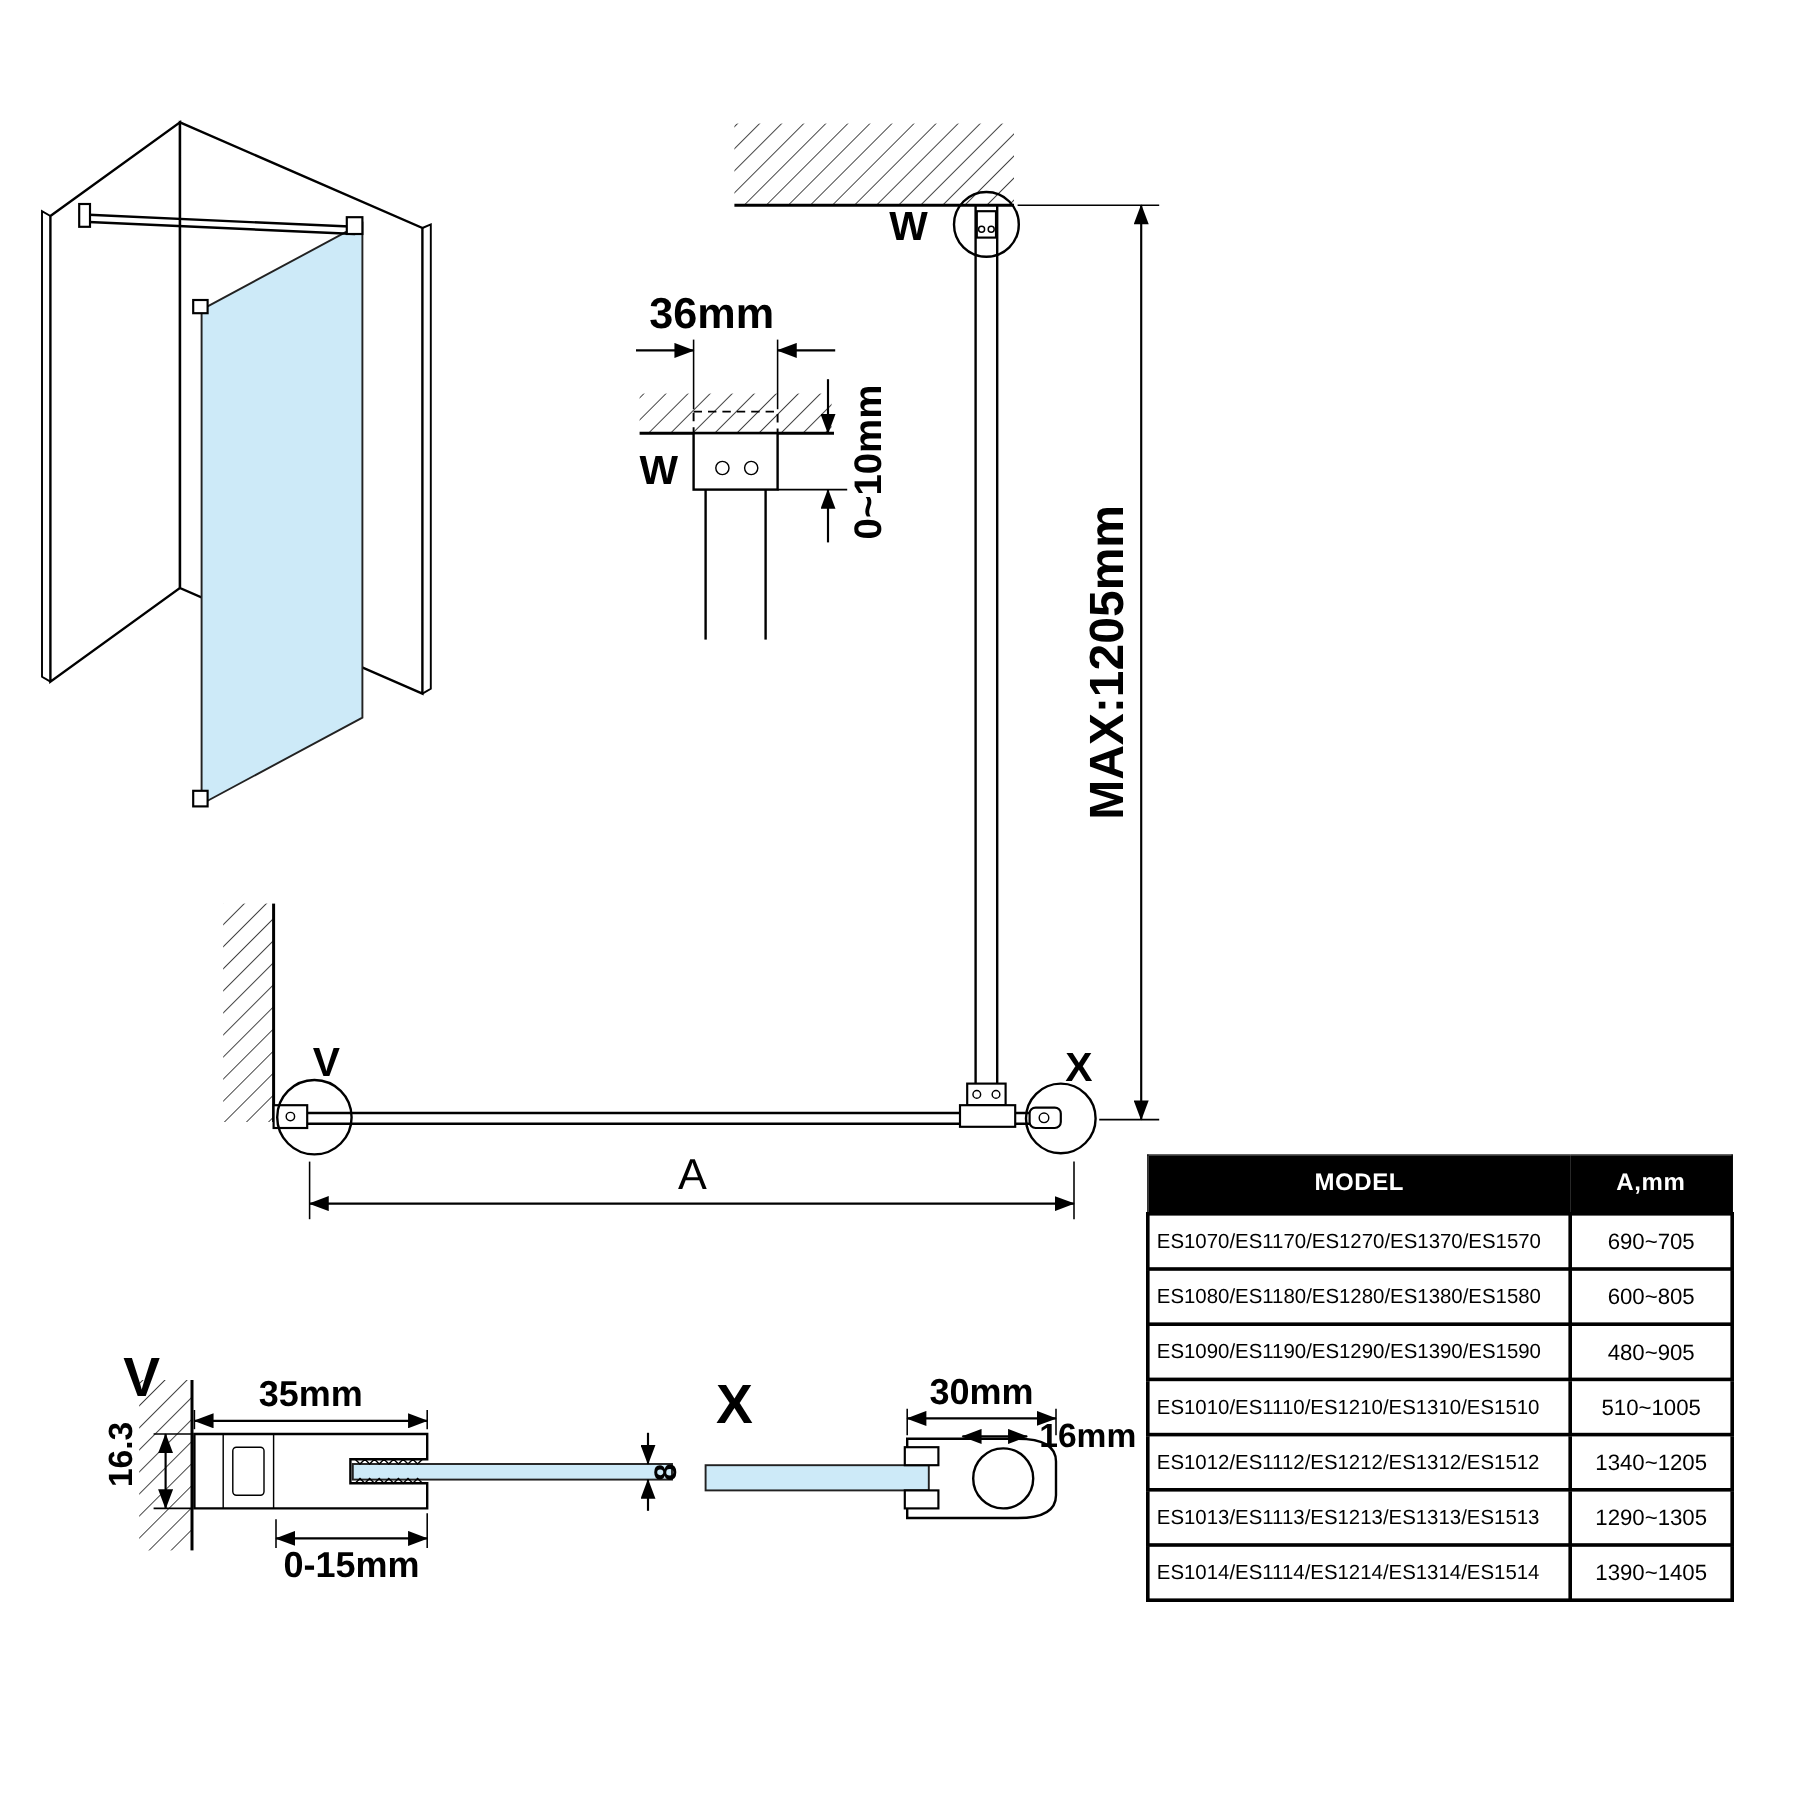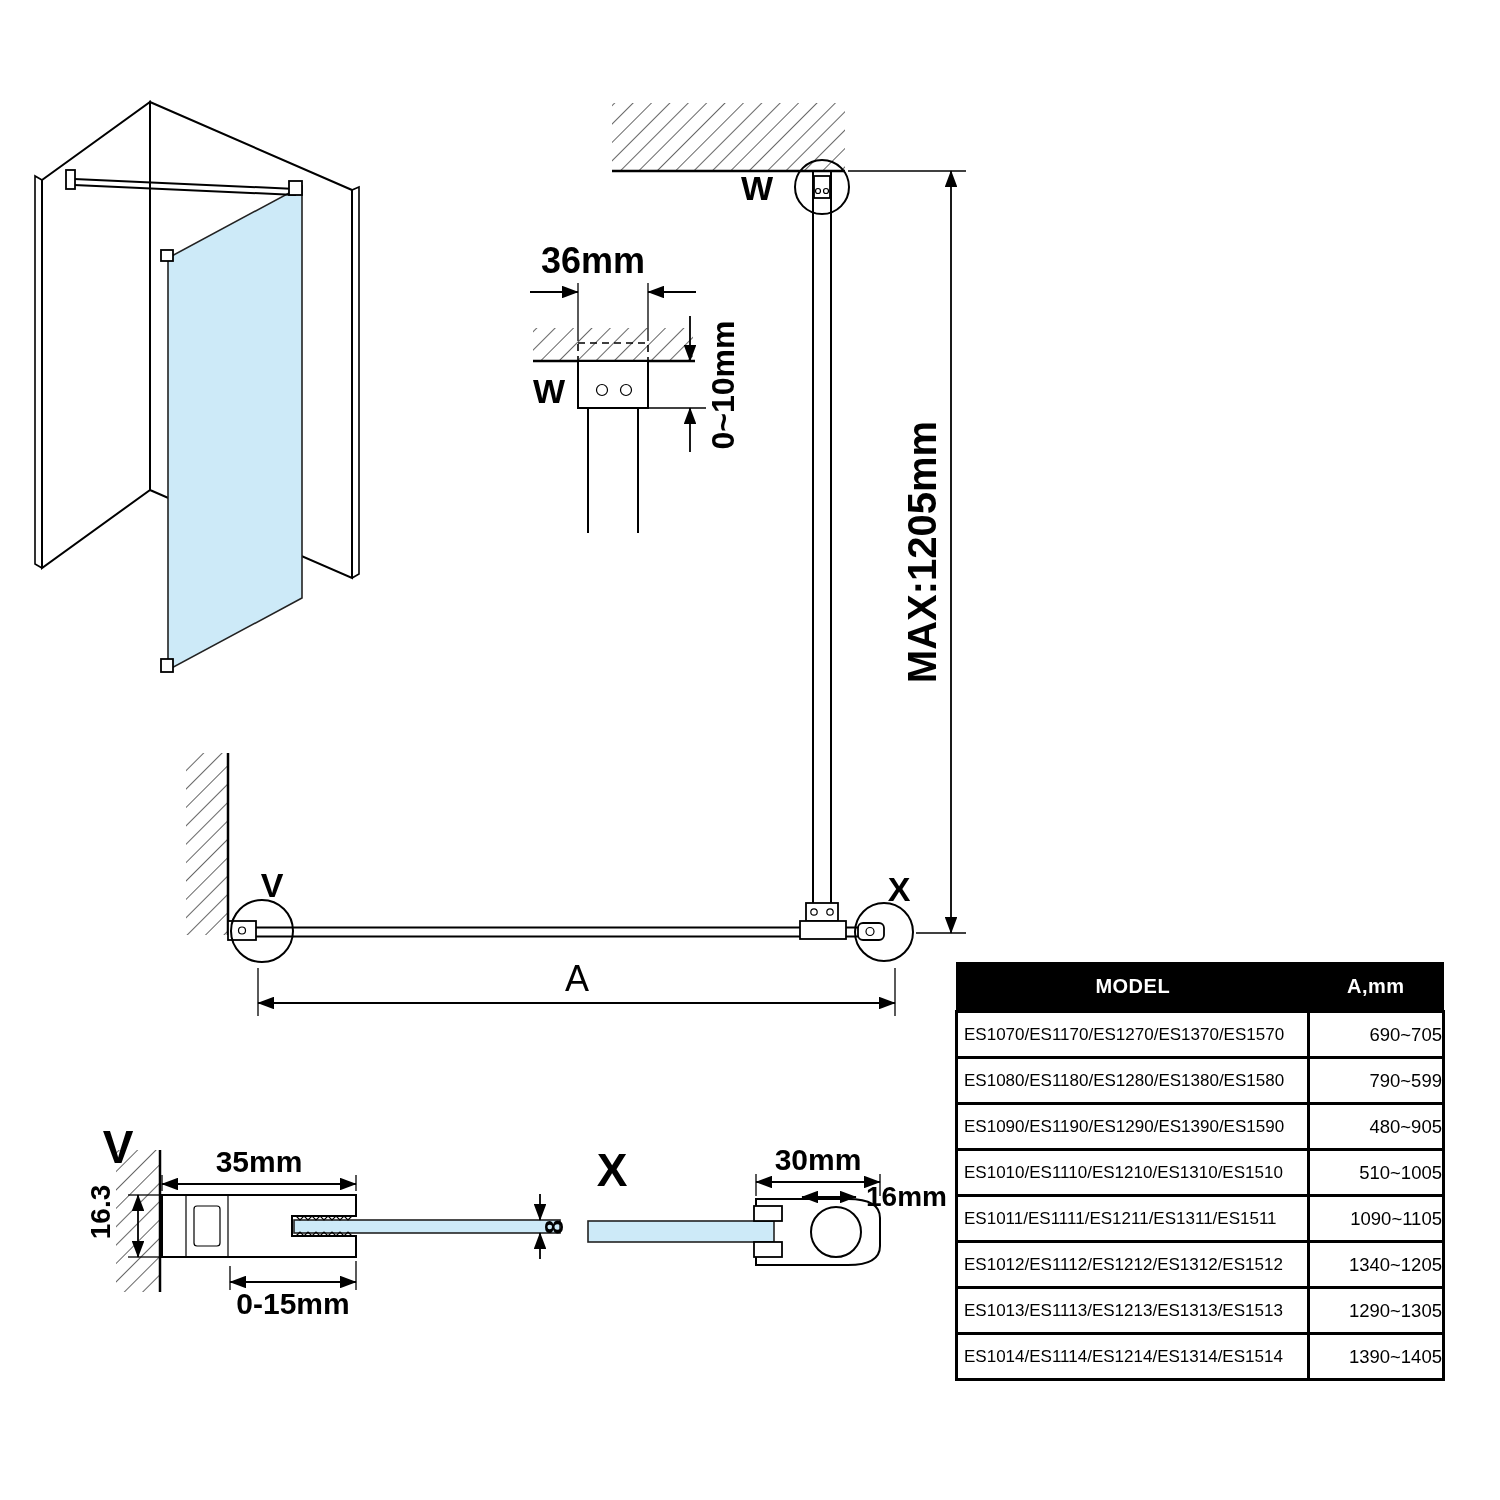--- a/index.html
+++ b/index.html
@@ -27,21 +27,21 @@
   .dim1{fill:none;stroke:#000;stroke-width:1.8;marker-end:url(#arr);}
   .dim2{fill:none;stroke:#000;stroke-width:1.8;marker-start:url(#arr);marker-end:url(#arr);}
   .glass-fill{stroke:#222;stroke-width:1.6;}
   .model-table{position:absolute;left:955px;top:962px;width:490px;border-collapse:collapse;
                table-layout:fixed;border:1px solid #000;}
   .model-table th{background:#000;color:#fff;font-size:20px;font-weight:700;height:45px;
                   letter-spacing:.5px;}
   .model-table col.c1{width:352px;}
   .model-table td{border:3px solid #000000;height:43px;font-size:17px;padding:0 2px 0 6px;
                   white-space:nowrap;overflow:hidden;}
-  .model-table td.a-val{text-align:right;font-size:18.5px;padding:0;}
+  .model-table td.a-val{text-align:center;font-size:18.5px;padding:0;}
 </style>
 </head>
 <body>
 
 <div class="canvas">
 
 <svg width="1500" height="1500" viewBox="0 0 1500 1500">
   <defs>
     <marker id="arr" viewBox="0 0 12 9" refX="11.5" refY="4.5" markerWidth="17" markerHeight="12.5" orient="auto-start-reverse" markerUnits="userSpaceOnUse">
       <path d="M0,0 L12,4.5 L0,9 Z" fill="#000"></path>
@@ -191,35 +191,31 @@
       <th>A,mm</th>
     </tr>
   </thead>
   <tbody>
     <tr>
       <td>ES1070/ES1170/ES1270/ES1370/ES1570</td>
       <td class="a-val">690~705</td>
     </tr>
     <tr>
       <td>ES1080/ES1180/ES1280/ES1380/ES1580</td>
-      <td class="a-val">790~599</td>
+      <td class="a-val">600~805</td>
     </tr>
     <tr>
       <td>ES1090/ES1190/ES1290/ES1390/ES1590</td>
       <td class="a-val">480~905</td>
     </tr>
     <tr>
       <td>ES1010/ES1110/ES1210/ES1310/ES1510</td>
       <td class="a-val">510~1005</td>
     </tr>
     <tr>
-      <td>ES1011/ES1111/ES1211/ES1311/ES1511</td>
-      <td class="a-val">1090~1105</td>
-    </tr>
-    <tr>
       <td>ES1012/ES1112/ES1212/ES1312/ES1512</td>
       <td class="a-val">1340~1205</td>
     </tr>
     <tr>
       <td>ES1013/ES1113/ES1213/ES1313/ES1513</td>
       <td class="a-val">1290~1305</td>
     </tr>
     <tr>
       <td>ES1014/ES1114/ES1214/ES1314/ES1514</td>
       <td class="a-val">1390~1405</td>

